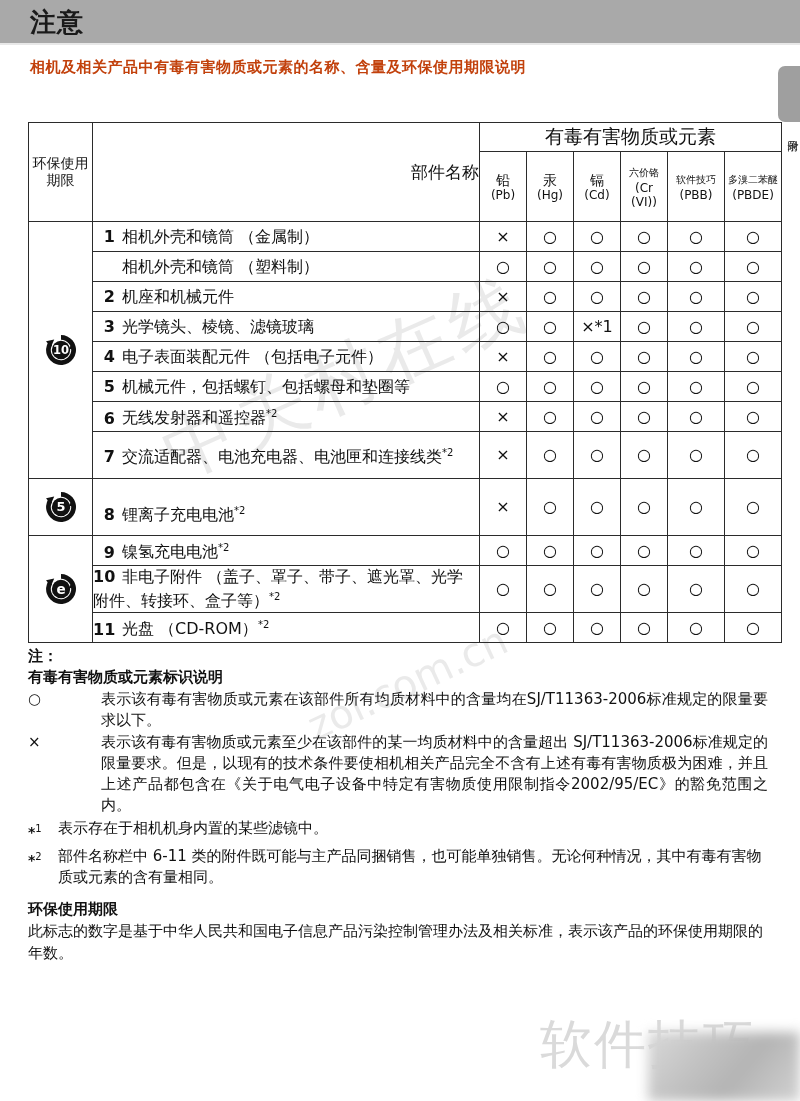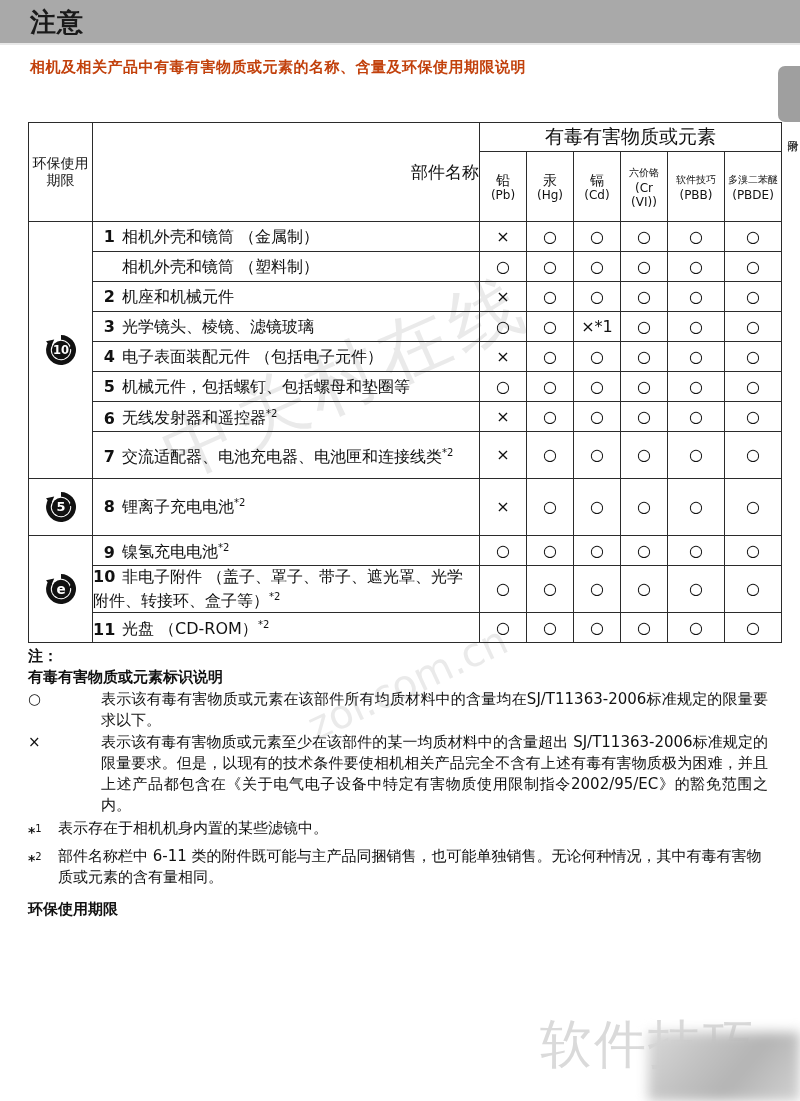--- a/index.html
+++ b/index.html
@@ -432,21 +432,21 @@
     <tr>
       <td class="eolcell" style="height:56px">
         <svg class="recycle" viewBox="0 0 100 100">
           <path d="M50 6 A44 44 0 1 1 12 28 L24 35 A30 30 0 1 0 50 20 Z" fill="#111"></path>
           <polygon points="6,24 30,19 20,42" fill="#111"></polygon>
           <polygon points="86,28 94,50 72,46" fill="#111"></polygon>
           <circle cx="50" cy="50" r="27" fill="#111"></circle>
           <text x="50" y="63" font-size="38" font-weight="bold" fill="#fff" text-anchor="middle" font-family="DejaVu Sans, sans-serif">5</text>
         </svg>
       </td>
-      <td class="partcell" style="vertical-align:top;padding-top:14px">
+      <td class="partcell" style="vertical-align:top;padding-top:22px">
         <span class="pnum">8</span><span class="ptext">锂离子充电电池</span><span class="sup">*2</span>
       </td>
       <td class="symcell">×</td>
       <td class="symcell">○</td>
       <td class="symcell">○</td>
       <td class="symcell">○</td>
       <td class="symcell">○</td>
       <td class="symcell">○</td>
     </tr>
 
@@ -523,16 +523,17 @@
   <div class="fn-item">
     <div class="fn-mark">
       <b>*</b><sup>2</sup>
     </div>
     <div class="fn-body">部件名称栏中 6-11 类的附件既可能与主产品同捆销售，也可能单独销售。无论何种情况，其中有毒有害物质或元素的含有量相同。</div>
   </div>
 </div>
 
 <div class="eol-block">
   <div class="eol-head">环保使用期限</div>
+  <div class="eol-para">此标志的数字是基于中华人民共和国电子信息产品污染控制管理办法及相关标准，表示该产品的环保使用期限的年数。</div>
 </div>
 
 <div class="wm wm-bottom">软件技巧</div>
 <div class="wm-blur"></div>
 
 </body></html>

